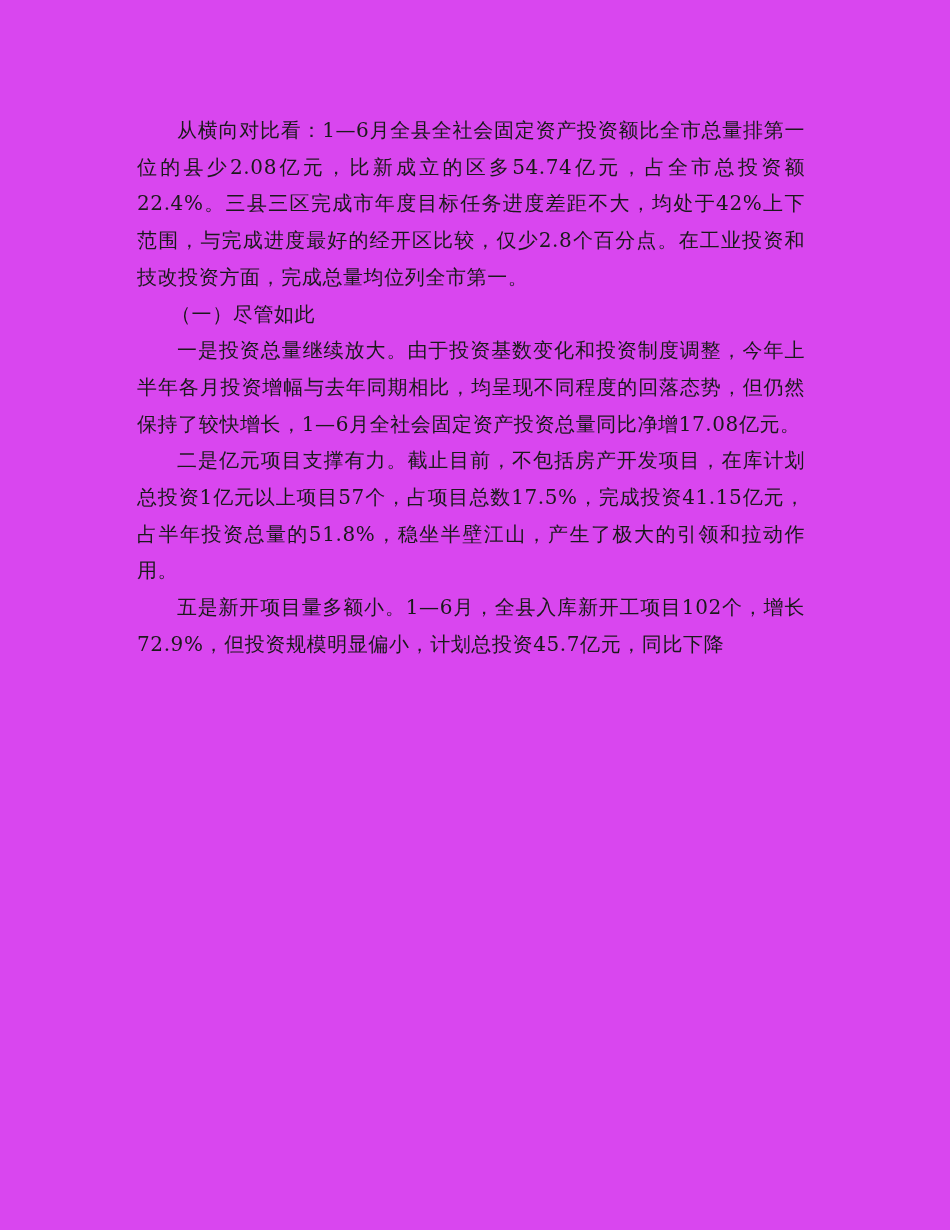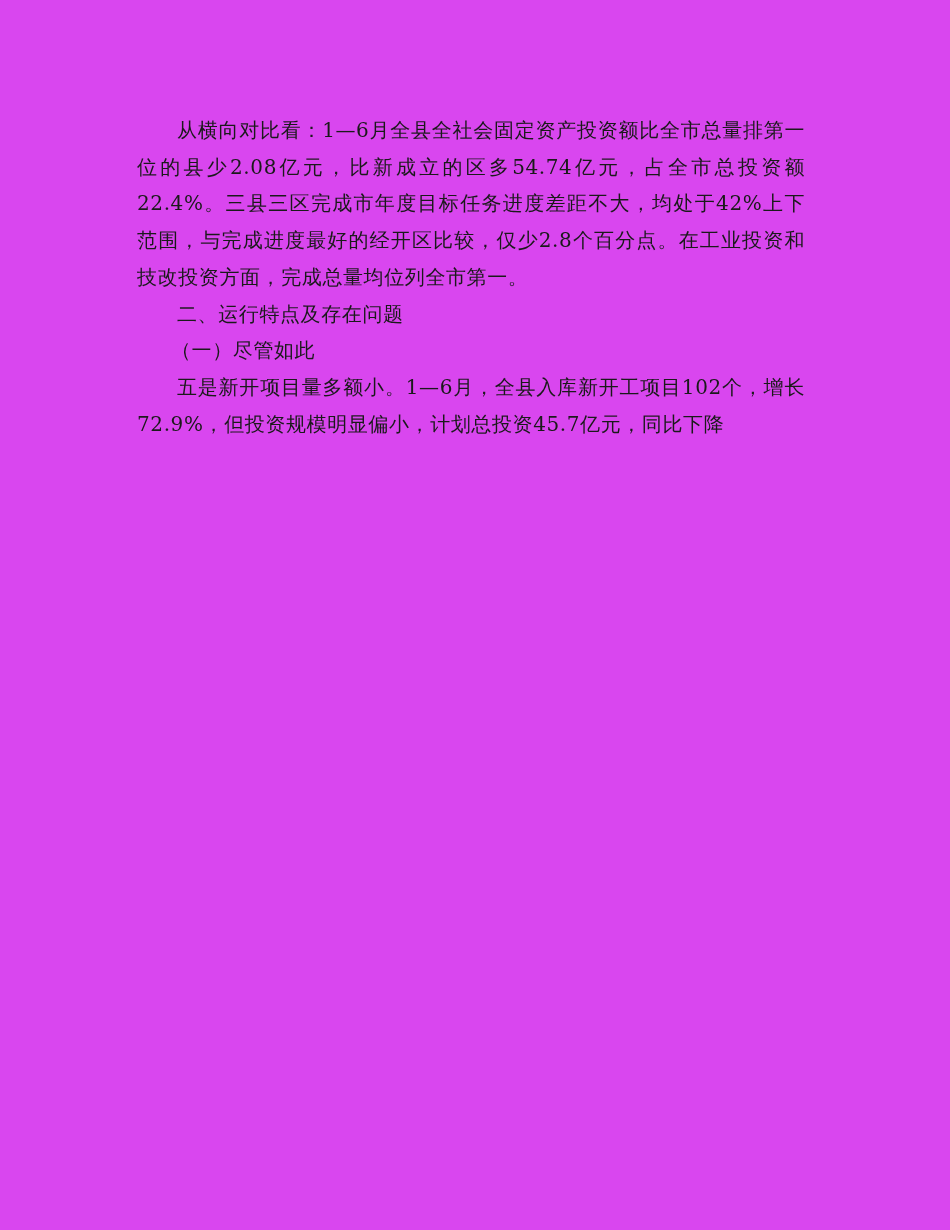--- a/index.html
+++ b/index.html
@@ -55,18 +55,19 @@
       color: #222;
     }
     .footer span { margin: 0 2px; }
   </style>
 </head>
 <body>
 
 <div class="page">
   <div class="body-text">
     <p class="para">从横向对比看：1—6月全县全社会固定资产投资额比全市总量排第一位的县少2.08亿元，比新成立的区多54.74亿元，占全市总投资额22.4%。三县三区完成市年度目标任务进度差距不大，均处于42%上下范围，与完成进度最好的经开区比较，仅少2.8个百分点。在工业投资和技改投资方面，完成总量均位列全市第一。</p>
-    <p class="para heading">二、运行特点及存在问题</p>
     <p class="para subheading">（一）尽管如此</p>
+    <p class="para">一是投资总量继续放大。由于投资基数变化和投资制度调整，今年上半年各月投资增幅与去年同期相比，均呈现不同程度的回落态势，但仍然保持了较快增长，1—6月全社会固定资产投资总量同比净增17.08亿元。</p>
+    <p class="para">二是亿元项目支撑有力。截止目前，不包括房产开发项目，在库计划总投资1亿元以上项目57个，占项目总数17.5%，完成投资41.15亿元，占半年投资总量的51.8%，稳坐半壁江山，产生了极大的引领和拉动作用。</p>
     <p class="para">五是新开项目量多额小。1—6月，全县入库新开工项目102个，增长72.9%，但投资规模明显偏小，计划总投资45.7亿元，同比下降</p>
   </div>
 
 </div>
 
 </body></html>

